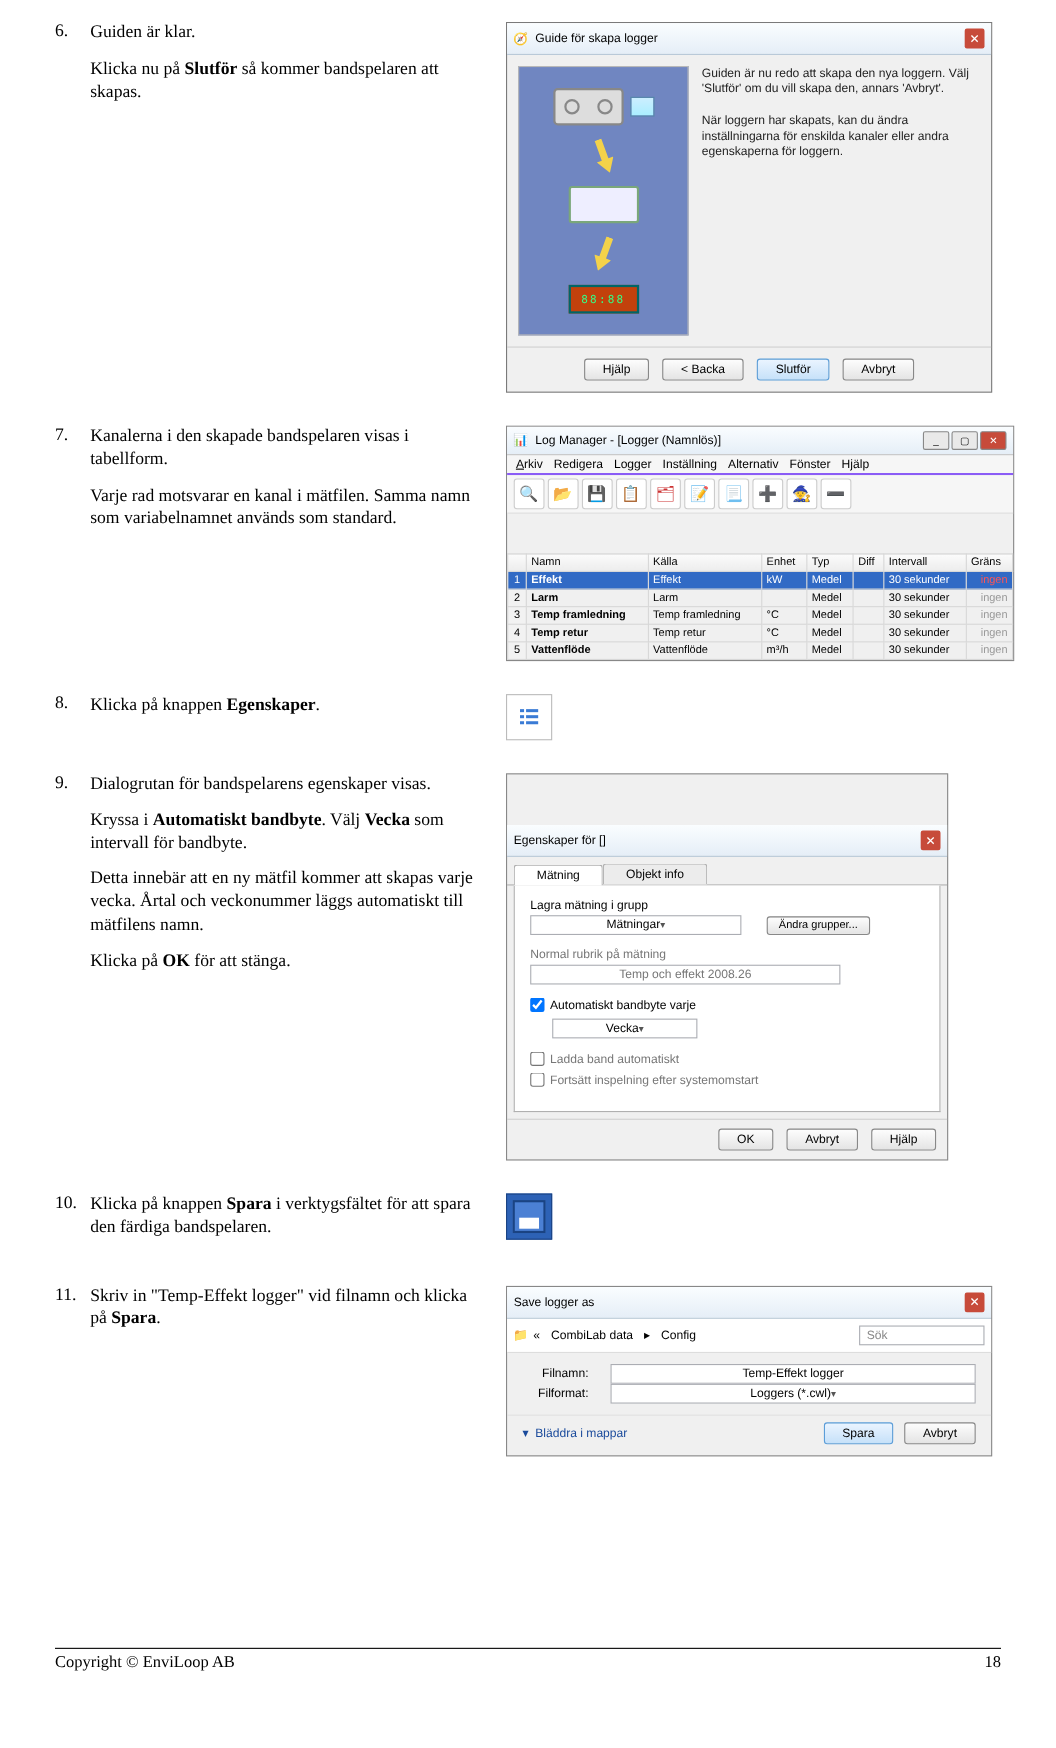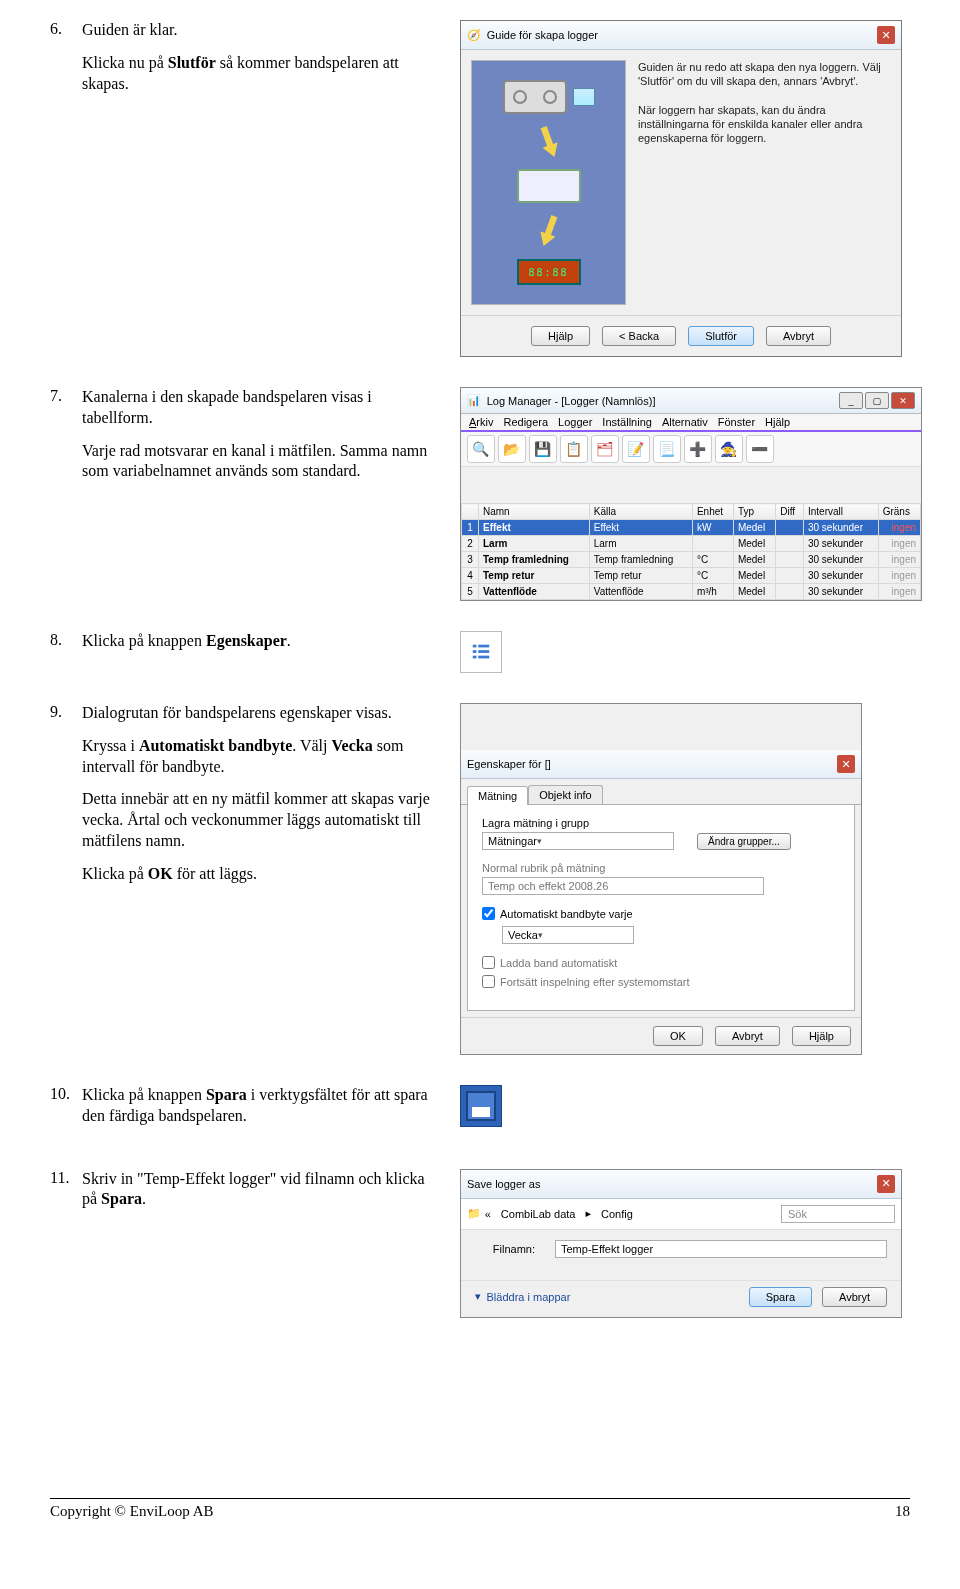--- a/index.html
+++ b/index.html
@@ -130,41 +130,41 @@
   table.grid td.last{color:#999;text-align:right;}
   table.grid td.rownum{text-align:center;background:#f2f2f2;color:#000;}
 
   
   .iconthumb{width:40px;height:40px;border:1px solid #bbb;background:#fff;display:flex;align-items:center;justify-content:center;font-size:18px;}
 
   
   .propdlg{width:400px;border:1px solid #888;background:#f0f0f0;}
   .propdlg .dlg-title{background:linear-gradient(#fafdff,#e5eef7);margin-top:46px;}
   .tabbar{display:flex;padding:6px 6px 0 6px;border-bottom:1px solid #b0b0b0;gap:-1px;}
-  .tab{border:1px solid #b0b0b0;border-bottom:none;padding:3px 10px;background:#ececec;font-size:11px;border-radius:3px 3px 0 0;cursor:pointer;}
+  .tab{border:1px solid #b0b0b0;border-bottom:none;padding:3px 20px;background:#ececec;font-size:11px;border-radius:3px 3px 0 0;cursor:pointer;}
   .tab.act{background:#fff;position:relative;top:1px;}
   .tabpage{background:#fff;margin:0 6px 6px 6px;border:1px solid #b0b0b0;border-top:none;padding:12px 14px 16px 14px;}
   .fld{margin-bottom:12px;}
   .fld label{display:block;font-size:11px;margin-bottom:3px;}
-  .combo,.txt{border:1px solid #abadb3;background:#fff;padding:2px 5px;font-size:11px;width:180px;display:inline-flex;align-items:center;justify-content:flex-start;}
+  .combo,.txt{border:1px solid #abadb3;background:#fff;padding:2px 5px;font-size:11px;width:180px;display:inline-flex;align-items:center;justify-content:center;}
   .combo::after{content:"▾";font-size:9px;color:#555;}
   .chk{display:flex;align-items:center;gap:5px;font-size:11px;margin-bottom:6px;}
   .chk input{margin:0;}
   .sbtn{border:1px solid #888;background:linear-gradient(#fdfdfd,#e4e4e4);padding:2px 10px;font-size:10px;border-radius:3px;cursor:pointer;}
   .dim{color:#777;}
   .propdlg .dlg-buttons{justify-content:flex-end;padding:8px 10px;}
 
   
   .savewin{width:440px;border:1px solid #888;background:#f0f0f0;}
   .savewin .dlg-title{background:linear-gradient(#fafdff,#e5eef7);}
   .crumbs{display:flex;align-items:center;gap:4px;padding:6px;border-bottom:1px solid #ddd;background:#fff;font-size:11px;}
   .crumb{padding:2px 6px;}
   .searchbox{border:1px solid #abadb3;padding:2px 6px;color:#888;background:#fff;margin-left:auto;width:100px;}
   .savebody{padding:10px 14px;}
-  .row{display:flex;align-items:center;gap:20px;margin-bottom:12px;}
+  .row{display:flex;align-items:center;gap:20px;margin-bottom:0;}
   .row label{width:60px;text-align:right;font-size:11px;}
   .row .txt,.row .combo{flex:1;width:auto;}
   .expander{display:flex;align-items:center;gap:6px;color:#1a4a9b;cursor:pointer;font-size:11px;}
   .saveicon{width:40px;height:40px;background:#2d62b6;border:1px solid #1a4383;display:flex;align-items:center;justify-content:center;}
   .saveicon .disk{width:26px;height:26px;background:#4b80d4;border:2px solid #1a4383;position:relative;}
   .saveicon .disk::after{content:"";position:absolute;bottom:2px;left:4px;right:4px;height:10px;background:#fff;}
   .arrow{width:40px;height:20px;background:#f3d24a;clip-path:polygon(0 30%,60% 30%,60% 0,100% 50%,60% 100%,60% 70%,0 70%);}
   .gridicon{width:20px;height:16px;background:linear-gradient(#cef,#aef);border:1px solid #58a;}
   svg.listicon{width:22px;height:22px;}
   .green{color:#3a3;}
@@ -355,21 +355,21 @@
     <li>
       <div class="textcol">
         <div class="num">9.</div>
         <div class="body">
           <p>Dialogrutan för bandspelarens egenskaper visas.</p>
           <p>
             <span>Kryssa i </span><b>Automatiskt bandbyte</b><span>. Välj </span><b>Vecka</b><span> som intervall för bandbyte.</span>
           </p>
           <p>Detta innebär att en ny mätfil kommer att skapas varje vecka. Årtal och veckonummer läggs automatiskt till mätfilens namn.</p>
           <p>
-            <span>Klicka på </span><b>OK</b><span> för att läggs.</span>
+            <span>Klicka på </span><b>OK</b><span> för att stänga.</span>
           </p>
         </div>
       </div>
       <div class="imgcol">
         <div class="propdlg dialog" style="padding:0;">
           <div class="dlg-title">
             <span class="tt">Egenskaper för []</span>
             <span class="closebtn">✕</span>
           </div>
           <div class="tabbar">
@@ -451,20 +451,26 @@
             <span>«</span>
             <span class="crumb">CombiLab data</span>
             <span>▸</span>
             <span class="crumb">Config</span>
             <span class="searchbox">Sök</span>
           </div>
           <div class="savebody">
             <div class="row">
               <label>Filnamn:</label>
               <span class="txt">Temp-Effekt logger</span>
+            </div>
+            <div class="row">
+              <label>Filformat:</label>
+              <span class="combo">
+                  <span>Loggers (*.cwl)</span>
+                </span>
             </div>
           </div>
           <div style="display:flex;align-items:center;justify-content:space-between;padding:6px 14px 10px 14px;border-top:1px solid #e0e0e0;">
             <span class="expander">
               <span>▾</span>
               <span>Bläddra i mappar</span>
             </span>
             <div style="display:flex;gap:10px;">
               <span class="btn hl">Spara</span>
               <span class="btn">Avbryt</span>

